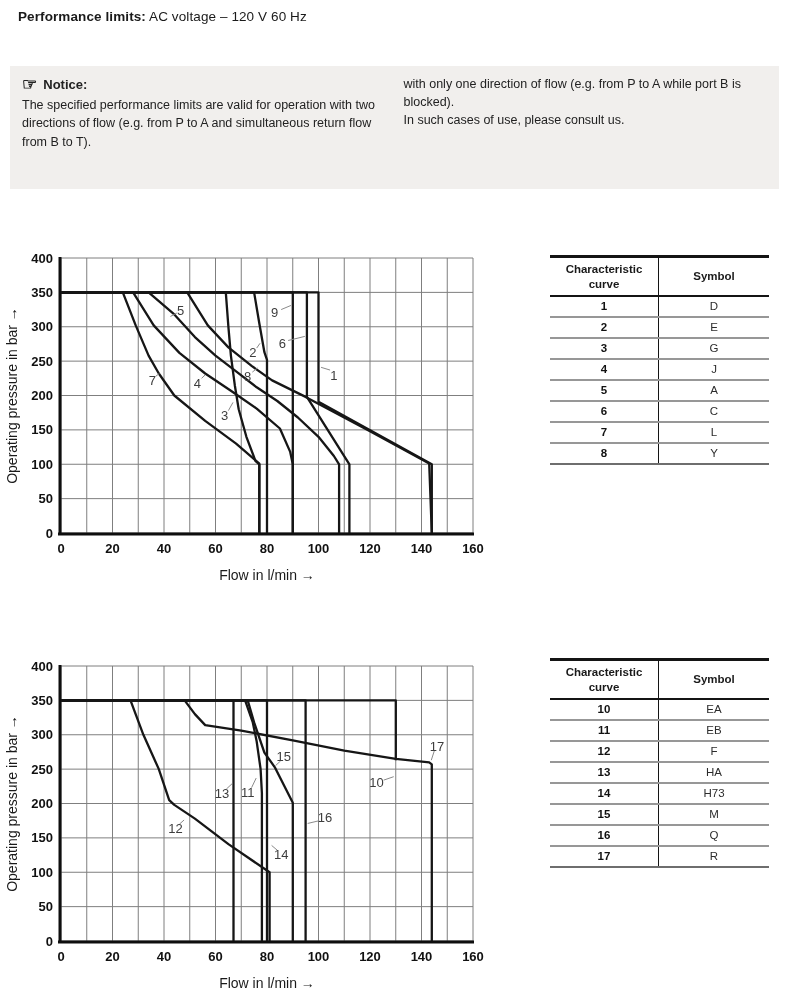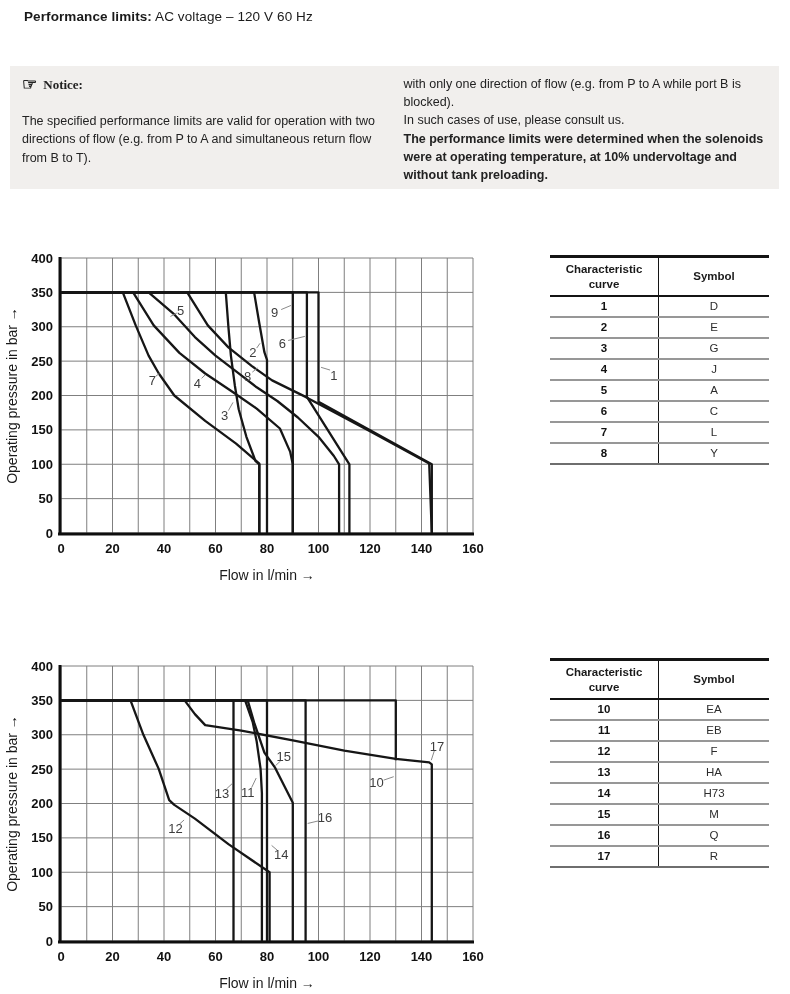--- a/index.html
+++ b/index.html
@@ -1,25 +1,25 @@
 <!DOCTYPE html>
 <html><head>
 <meta charset="utf-8">
 <style>
   html,body{margin:0;padding:0;background:#ffffff;}
   body{width:790px;height:994px;position:relative;font-family:"Liberation Sans",sans-serif;color:#1a1a1a;overflow:hidden;}
   .abs{position:absolute;}
   
-  #title-block{left:24px;top:7px;font-size:13.5px;line-height:19px;letter-spacing:.1px;}
+  #title-block{left:18px;top:7px;font-size:13.5px;line-height:19px;letter-spacing:.1px;}
   #title-block b{font-weight:700;}
   sub.oil{font-size:9px;font-weight:700;}
   
   #notice-box{left:10px;top:66px;width:769px;height:123px;background:#f1efed;box-sizing:border-box;padding:9px 12px 8px 12px;display:flex;gap:18px;}
   .notice-col{width:368px;font-size:12.5px;line-height:18.2px;color:#222;}
-  .notice-head{font-weight:700;font-size:13px;margin-bottom:18px;font-family:Liberation Serif, serif;}
+  .notice-head{font-weight:700;font-size:13px;margin-bottom:2px;}
   .hand-icon{font-size:17px;margin-right:6px;position:relative;top:1px;}
   .notice-col p{margin:0;}
   .bold-par{font-weight:700;}
   
   .chart-svg{position:absolute;left:0;width:500px;height:336px;}
   #chart-1{top:248px;}
   #chart-2{top:656px;}
   svg{font-family:"Liberation Sans",sans-serif;}
   
   .spec-table{position:absolute;left:550px;width:219px;border-collapse:collapse;table-layout:fixed;background:#fff;border-top:3px solid #141414;border-bottom:2px solid #6e6e6e;}
@@ -39,21 +39,20 @@
 </div>
 
 <div class="abs" id="notice-box">
   <div class="notice-col">
     <div class="notice-head"><span class="hand-icon">☞</span><span>Notice:</span></div>
     <p>The specified performance limits are valid for operation with two directions of flow (e.g. from P to A and simultaneous return flow from B to T).</p>
   </div>
   <div class="notice-col">
     <p>with only one direction of flow (e.g. from P to A while port B is blocked).</p>
     <p>In such cases of use, please consult us.</p>
-    <p class="bold-par">The performance limits were determined when the solenoids were at operating temperature, at 10% undervoltage and without tank preloading.</p>
   </div>
 </div>
 
 <svg class="chart-svg" id="chart-1" viewBox="0 0 500 336">
     <line x1="61" y1="10" x2="61" y2="285" stroke="#7f7f7f" stroke-width="1"></line>
     <line x1="86.75" y1="10" x2="86.75" y2="285" stroke="#7f7f7f" stroke-width="1"></line>
     <line x1="112.5" y1="10" x2="112.5" y2="285" stroke="#7f7f7f" stroke-width="1"></line>
     <line x1="138.25" y1="10" x2="138.25" y2="285" stroke="#7f7f7f" stroke-width="1"></line>
     <line x1="164" y1="10" x2="164" y2="285" stroke="#7f7f7f" stroke-width="1"></line>
     <line x1="189.75" y1="10" x2="189.75" y2="285" stroke="#7f7f7f" stroke-width="1"></line>

